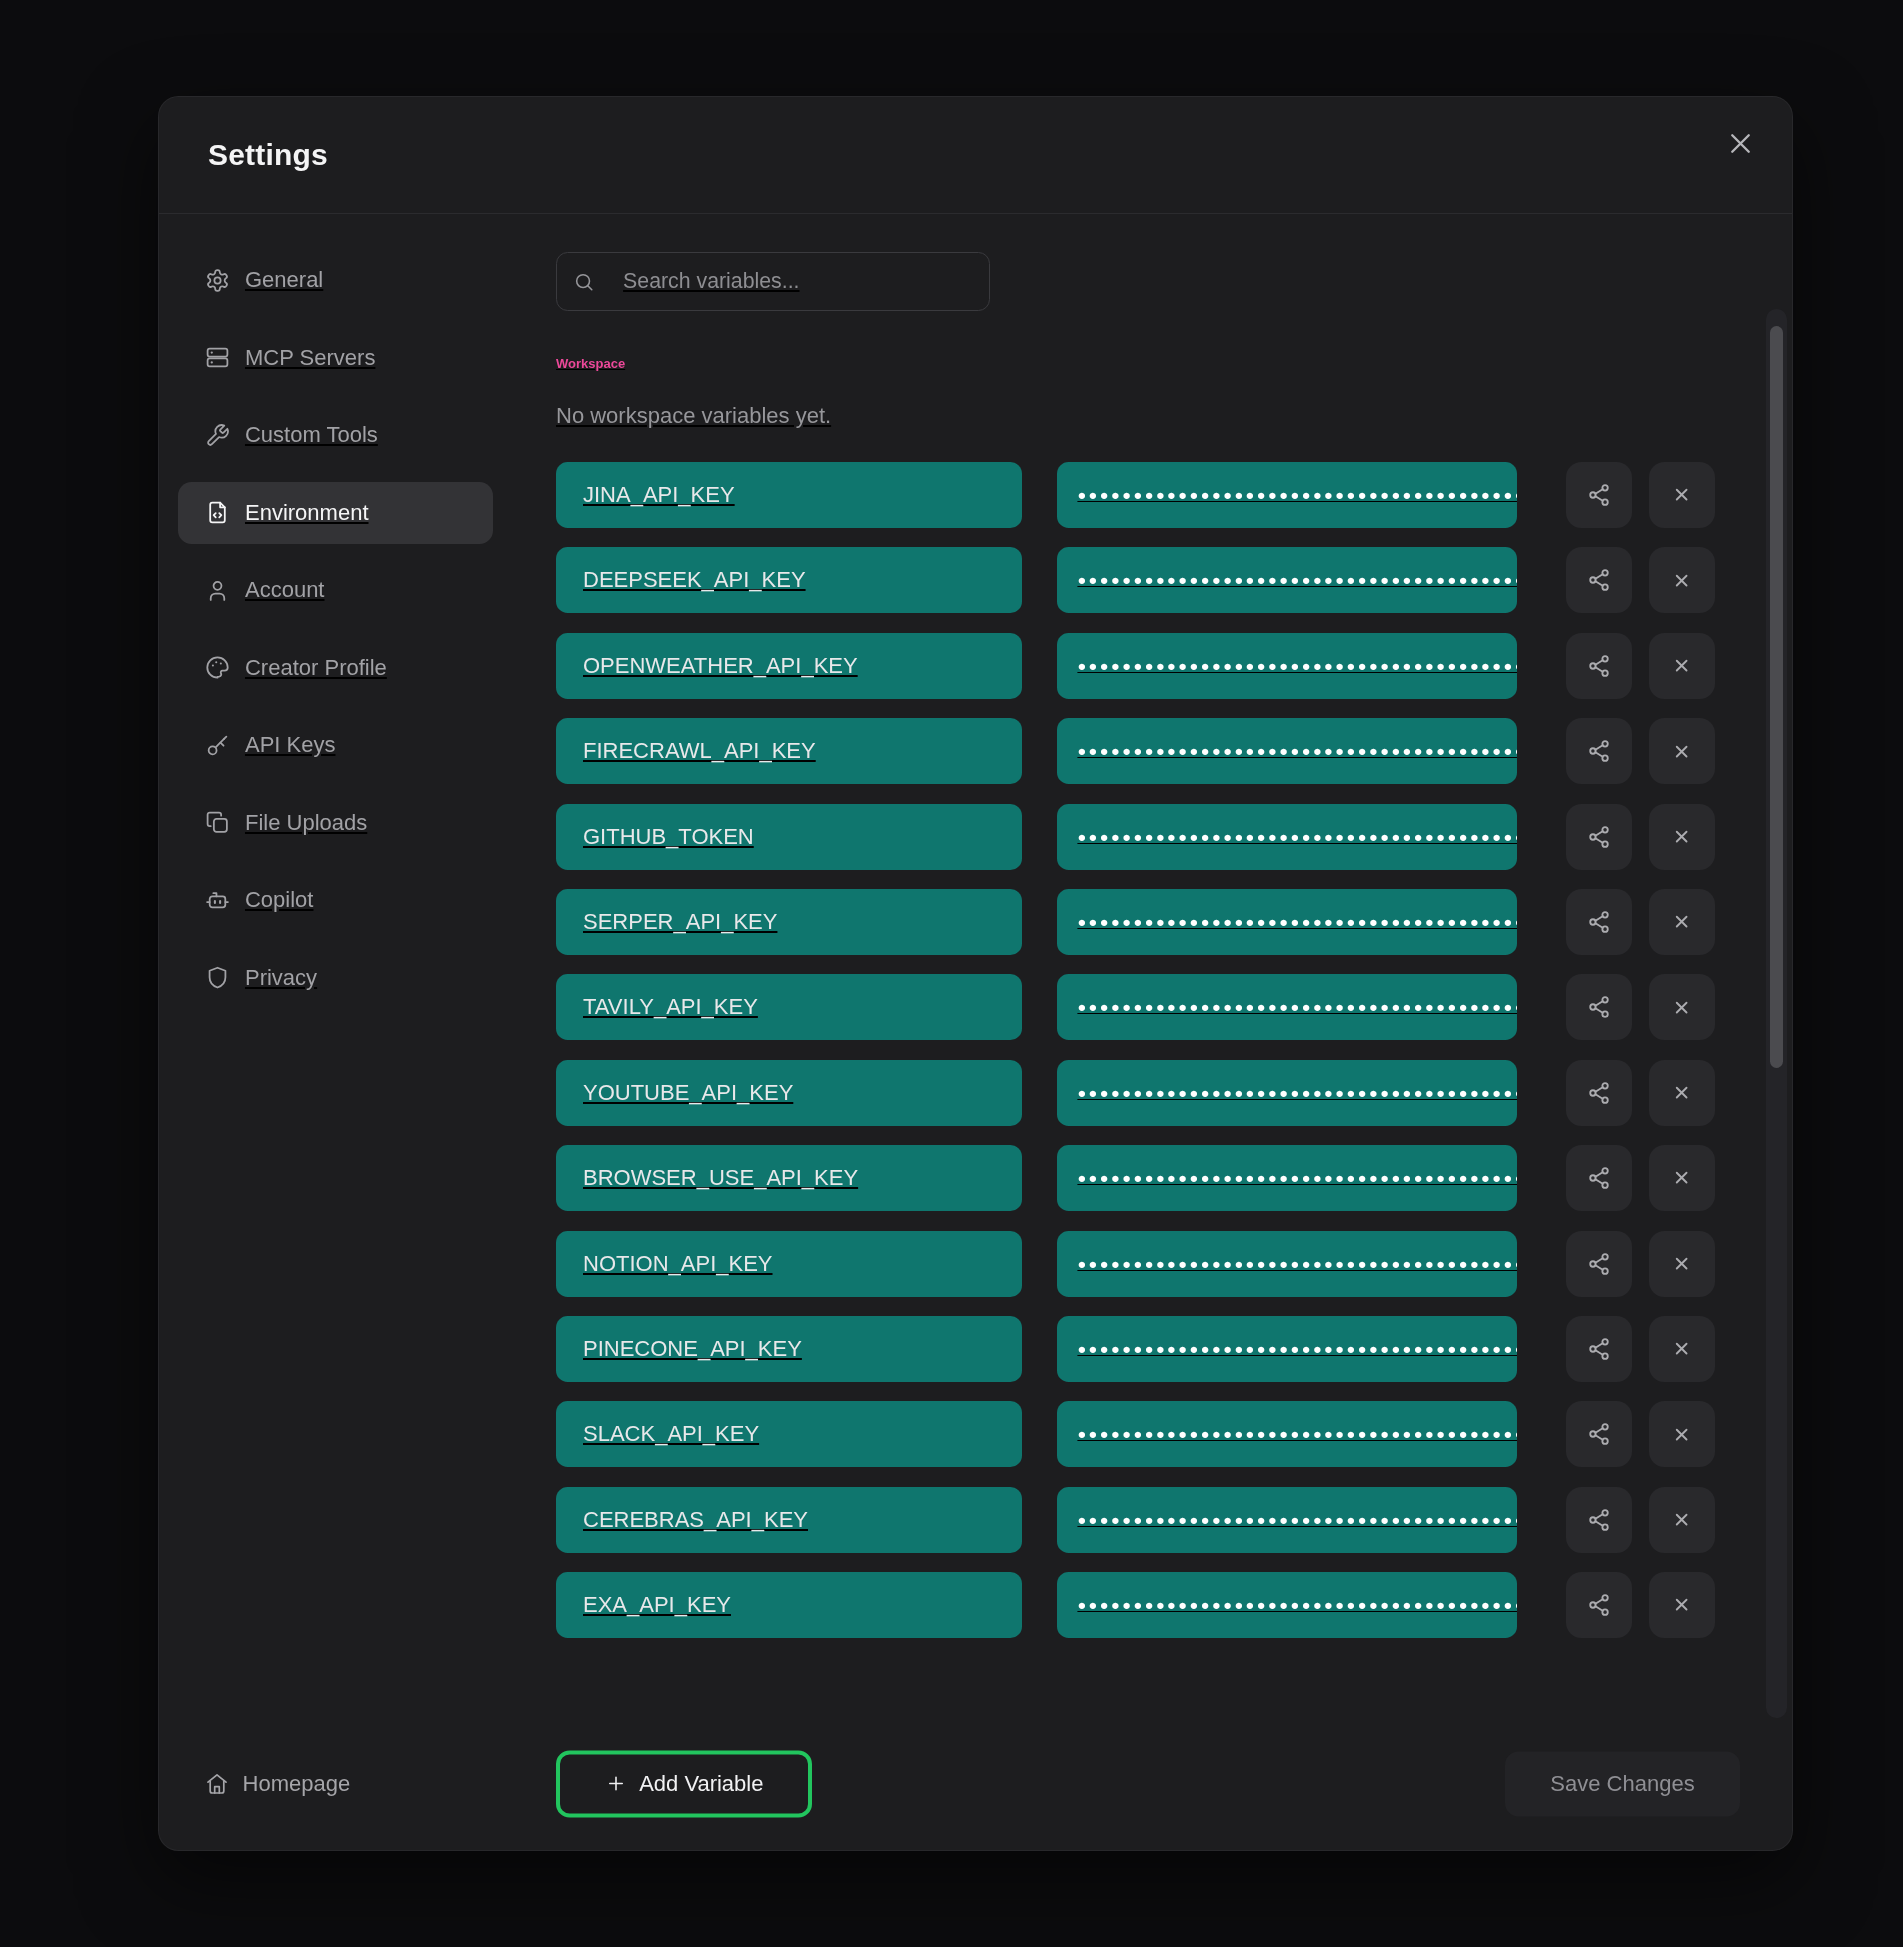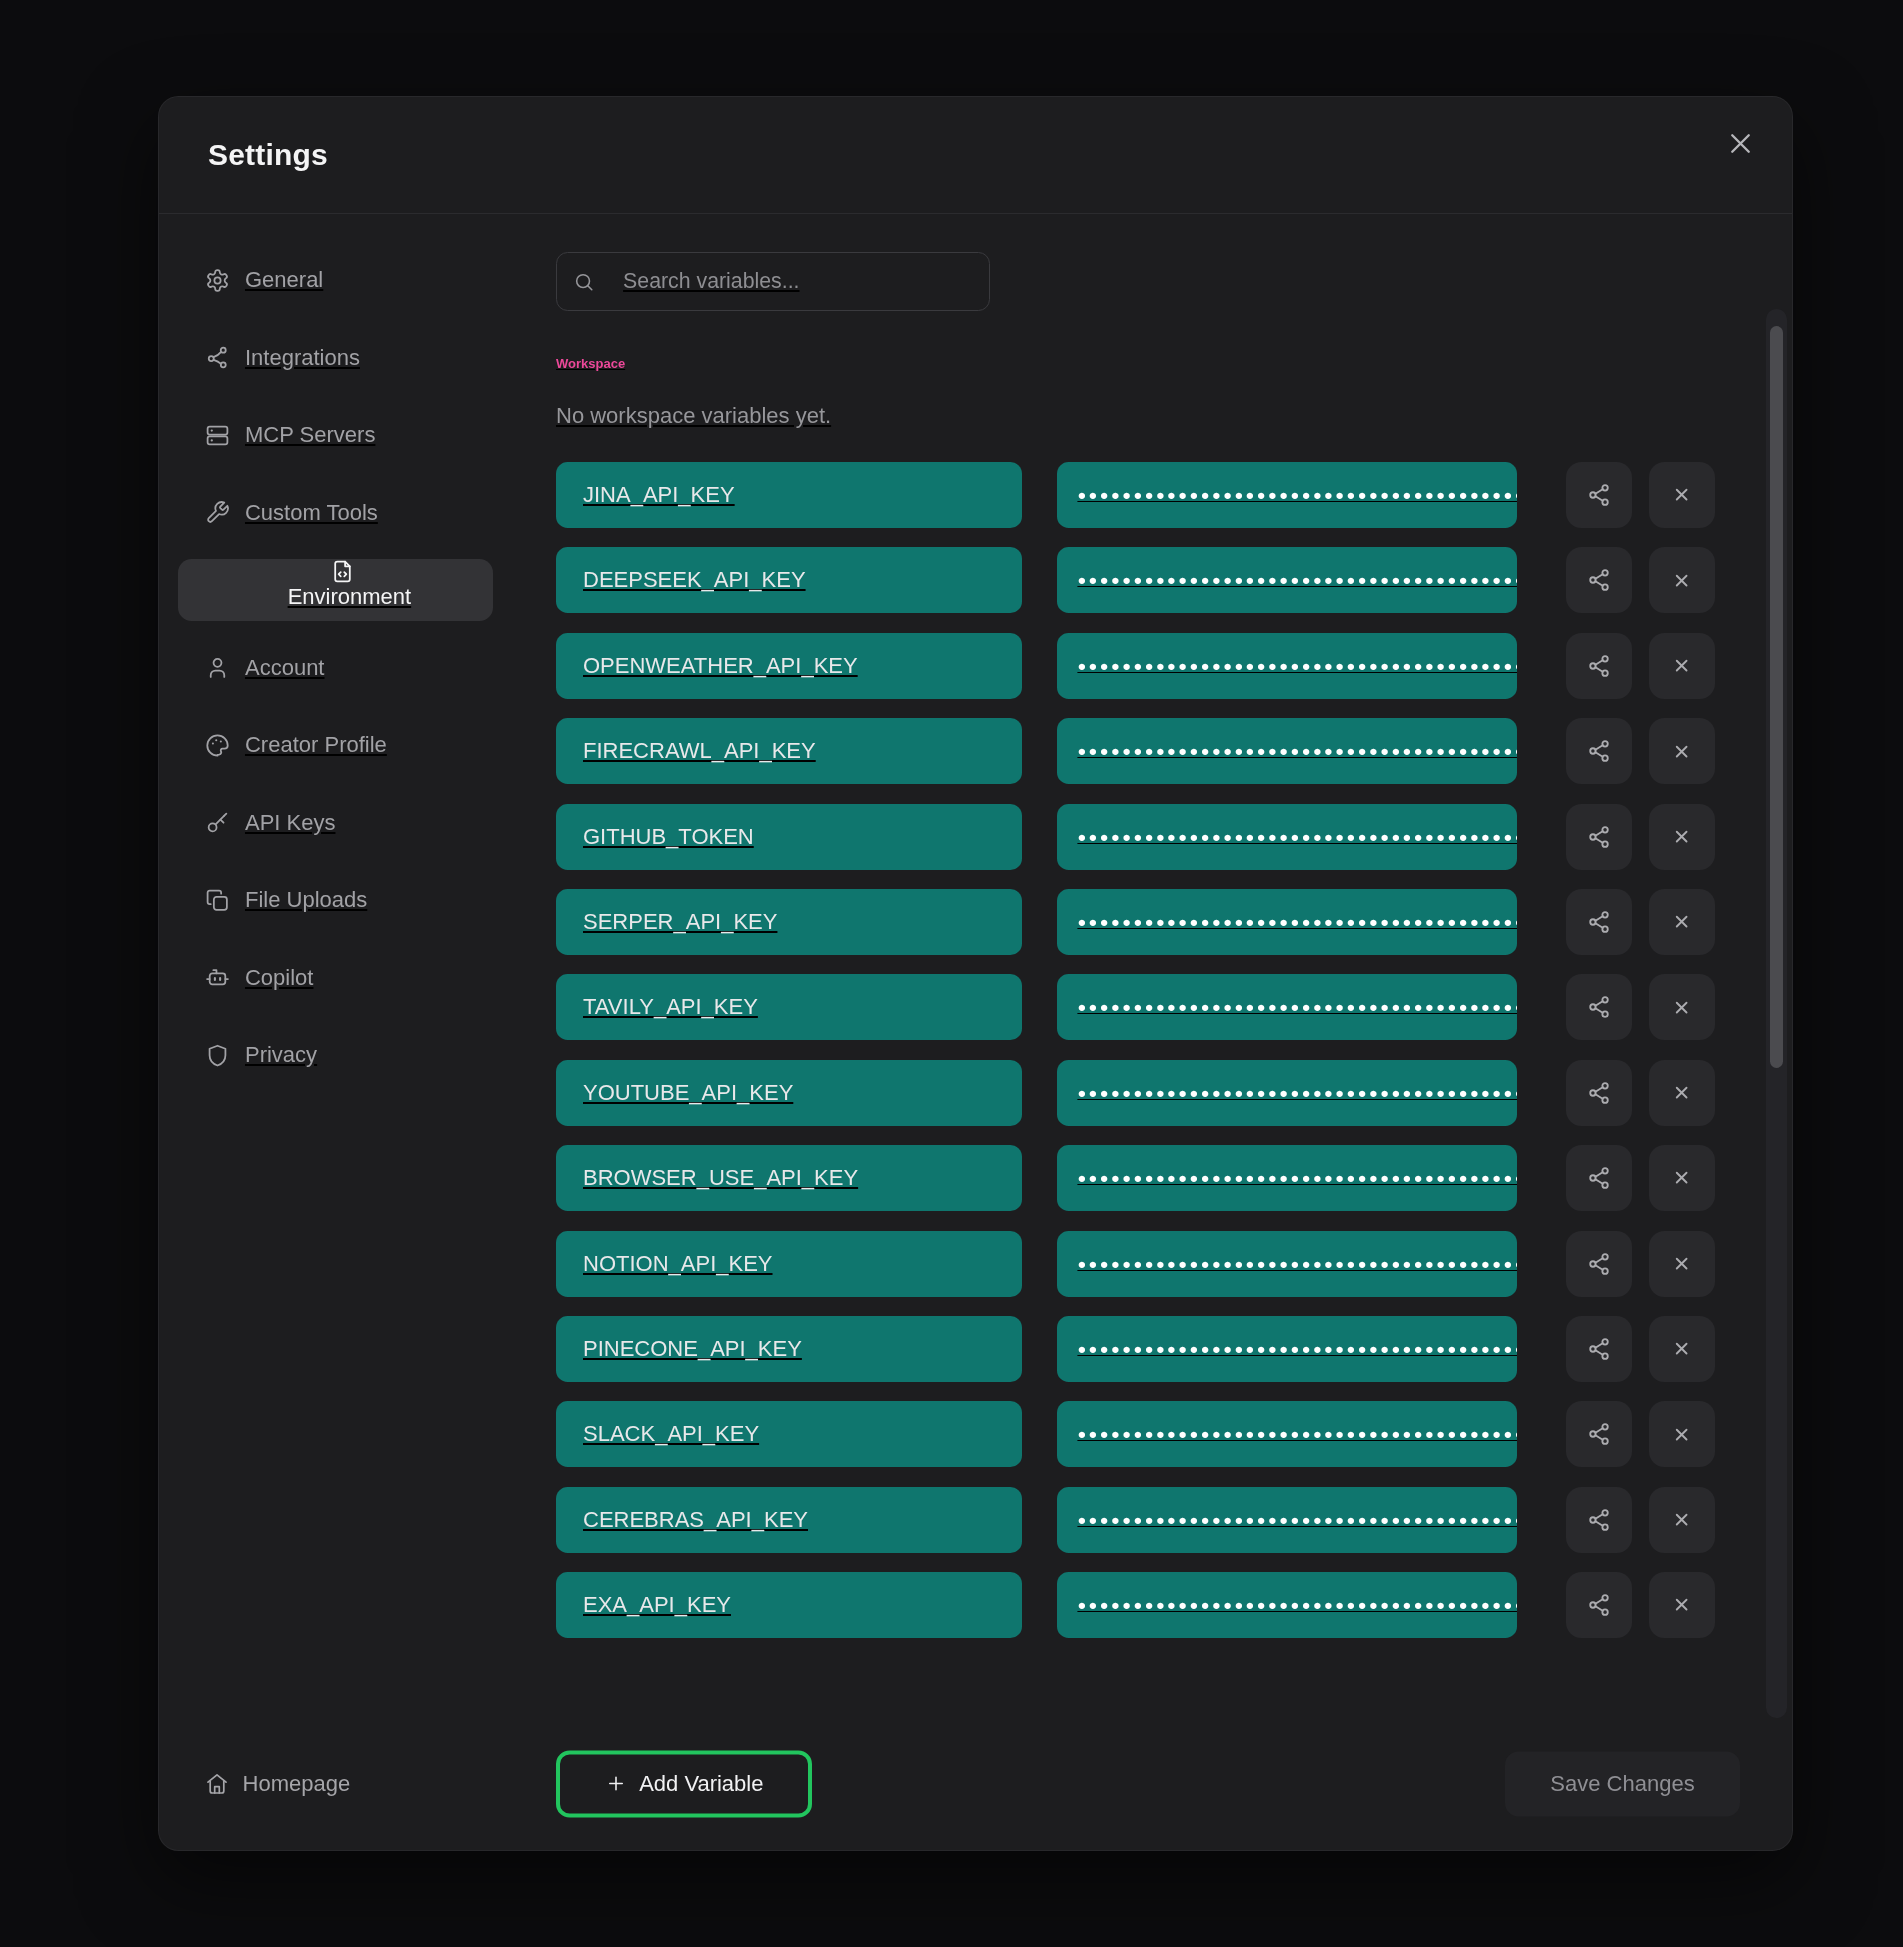--- a/index.html
+++ b/index.html
@@ -27,21 +27,21 @@
   }
   .close-btn svg{width:29px;height:29px;}
   
   .dlg-body{display:flex;}
   .sidebar{flex:none;width:335px;padding:35px 0 0 19.4px;box-sizing:border-box;}
   .nav-item{
     display:flex;align-items:center;width:315px;height:62px;border-radius:13.6px;
     padding-left:27px;box-sizing:border-box;margin-bottom:15.5px;
     color:#a2a2a6;font-size:22px;cursor:pointer;
   }
-  .nav-item.active{background:#333336;color:#f5f5f6;flex-direction:column;}
+  .nav-item.active{background:#333336;color:#f5f5f6;}
   .nav-item .icon{width:25px;height:25px;margin-right:14.6px;flex:none;display:inline-flex;}
   .icon svg{width:100%;height:100%;display:block;}
   
   .main{flex:1;padding-left:62px;box-sizing:border-box;}
   .search-box{
     margin-top:38px;width:434px;height:59px;box-sizing:border-box;
     border:1px solid #3a3a3e;border-radius:11.6px;background:transparent;
     display:flex;align-items:center;padding:0 15.5px;gap:12px;
   }
   .search-box .icon{width:22px;height:22px;margin-right:14.6px;color:#96969a;flex:none;}
@@ -120,31 +120,20 @@
     <div class="sidebar">
 
     <div class="nav-item">
           <span class="icon">
             <svg viewBox="0 0 24 24" fill="none" stroke="currentColor" stroke-width="1.7" stroke-linecap="round" stroke-linejoin="round" style="width:100%;height:100%;display:block">
               <path d="M12.22 2h-.44a2 2 0 0 0-2 2v.18a2 2 0 0 1-1 1.73l-.43.25a2 2 0 0 1-2 0l-.15-.08a2 2 0 0 0-2.73.73l-.22.38a2 2 0 0 0 .73 2.73l.15.1a2 2 0 0 1 1 1.72v.51a2 2 0 0 1-1 1.74l-.15.09a2 2 0 0 0-.73 2.73l.22.38a2 2 0 0 0 2.73.73l.15-.08a2 2 0 0 1 2 0l.43.25a2 2 0 0 1 1 1.73V20a2 2 0 0 0 2 2h.44a2 2 0 0 0 2-2v-.18a2 2 0 0 1 1-1.73l.43-.25a2 2 0 0 1 2 0l.15.08a2 2 0 0 0 2.73-.73l.22-.39a2 2 0 0 0-.73-2.73l-.15-.08a2 2 0 0 1-1-1.74v-.5a2 2 0 0 1 1-1.74l.15-.09a2 2 0 0 0 .73-2.73l-.22-.38a2 2 0 0 0-2.73-.73l-.15.08a2 2 0 0 1-2 0l-.43-.25a2 2 0 0 1-1-1.73V4a2 2 0 0 0-2-2z"></path>
               <circle cx="12" cy="12" r="3"></circle>
             </svg>
           </span>
           <span>General</span>
-        </div>
-        <div class="nav-item">
-          <span class="icon">
-            <svg viewBox="0 0 24 24" fill="none" stroke="currentColor" stroke-width="1.7" stroke-linecap="round" stroke-linejoin="round" style="width:100%;height:100%;display:block">
-              <circle cx="17.5" cy="5" r="2.4"></circle>
-              <circle cx="6" cy="13" r="2.4"></circle>
-              <circle cx="17.5" cy="19" r="2.4"></circle>
-              <path d="M8.2 11.6c3-1 5.4-2.8 7-4.8M8.3 14.2c3 .9 5.5 2.4 7.1 4"></path>
-            </svg>
-          </span>
-          <span>Integrations</span>
         </div>
         <div class="nav-item">
           <span class="icon">
             <svg viewBox="0 0 24 24" fill="none" stroke="currentColor" stroke-width="1.7" stroke-linecap="round" stroke-linejoin="round" style="width:100%;height:100%;display:block">
               <rect x="2.5" y="3.5" width="19" height="7.6" rx="2"></rect>
               <rect x="2.5" y="12.9" width="19" height="7.6" rx="2"></rect>
               <path d="M6.5 7.3h.01M6.5 16.7h.01" stroke-width="2.2"></path>
             </svg>
           </span>
           <span>MCP Servers</span>

